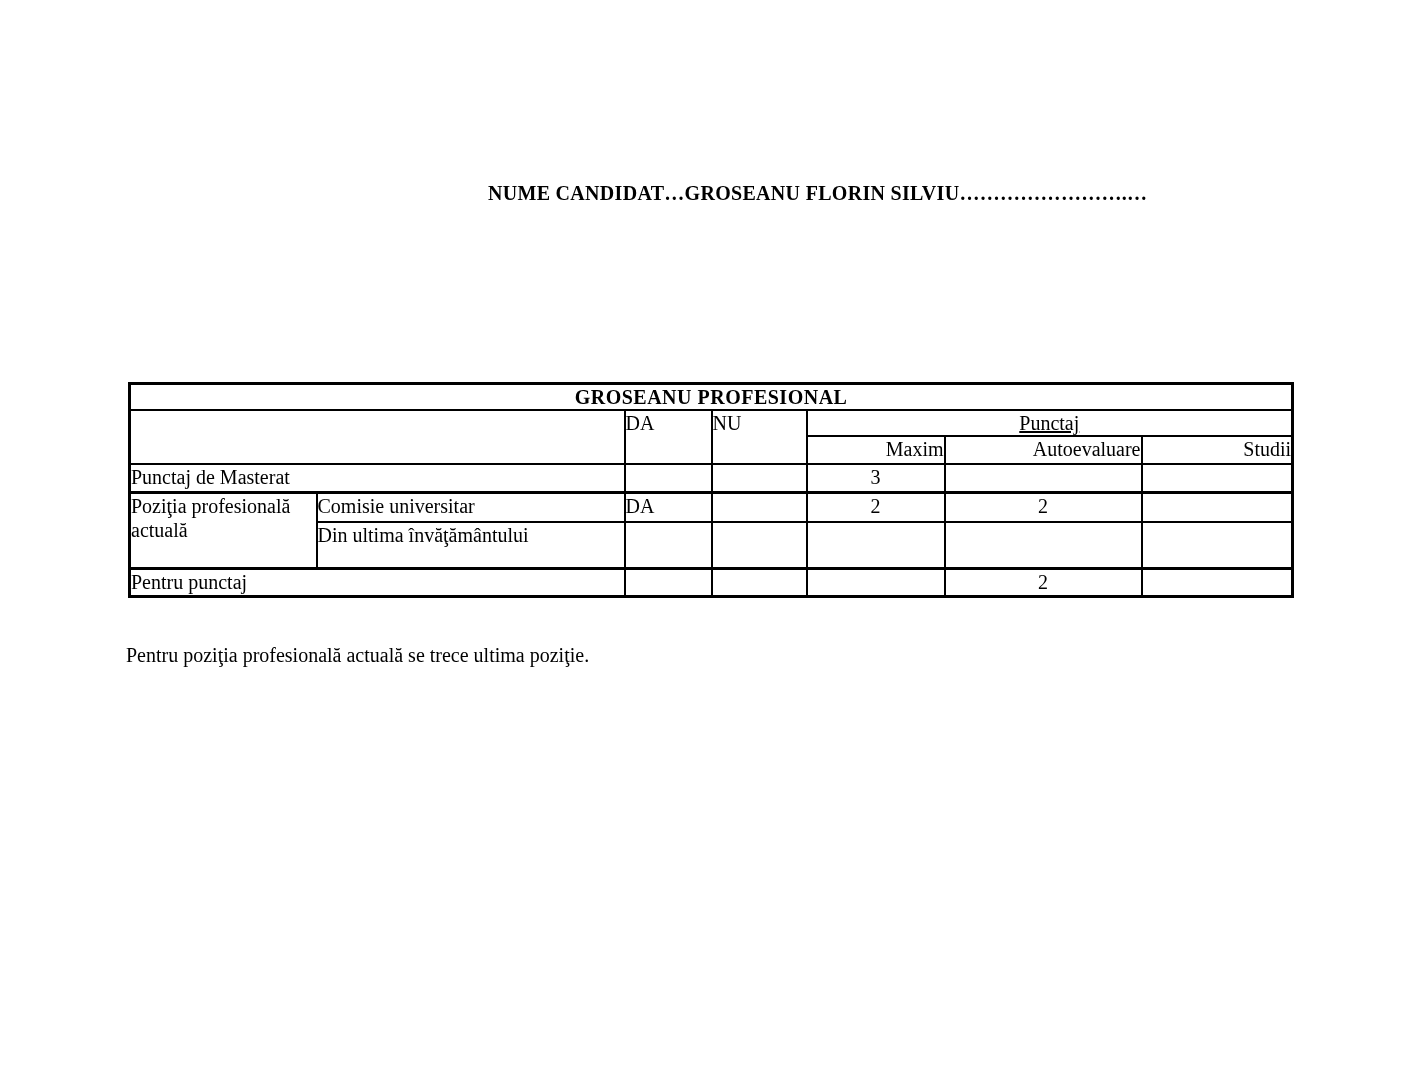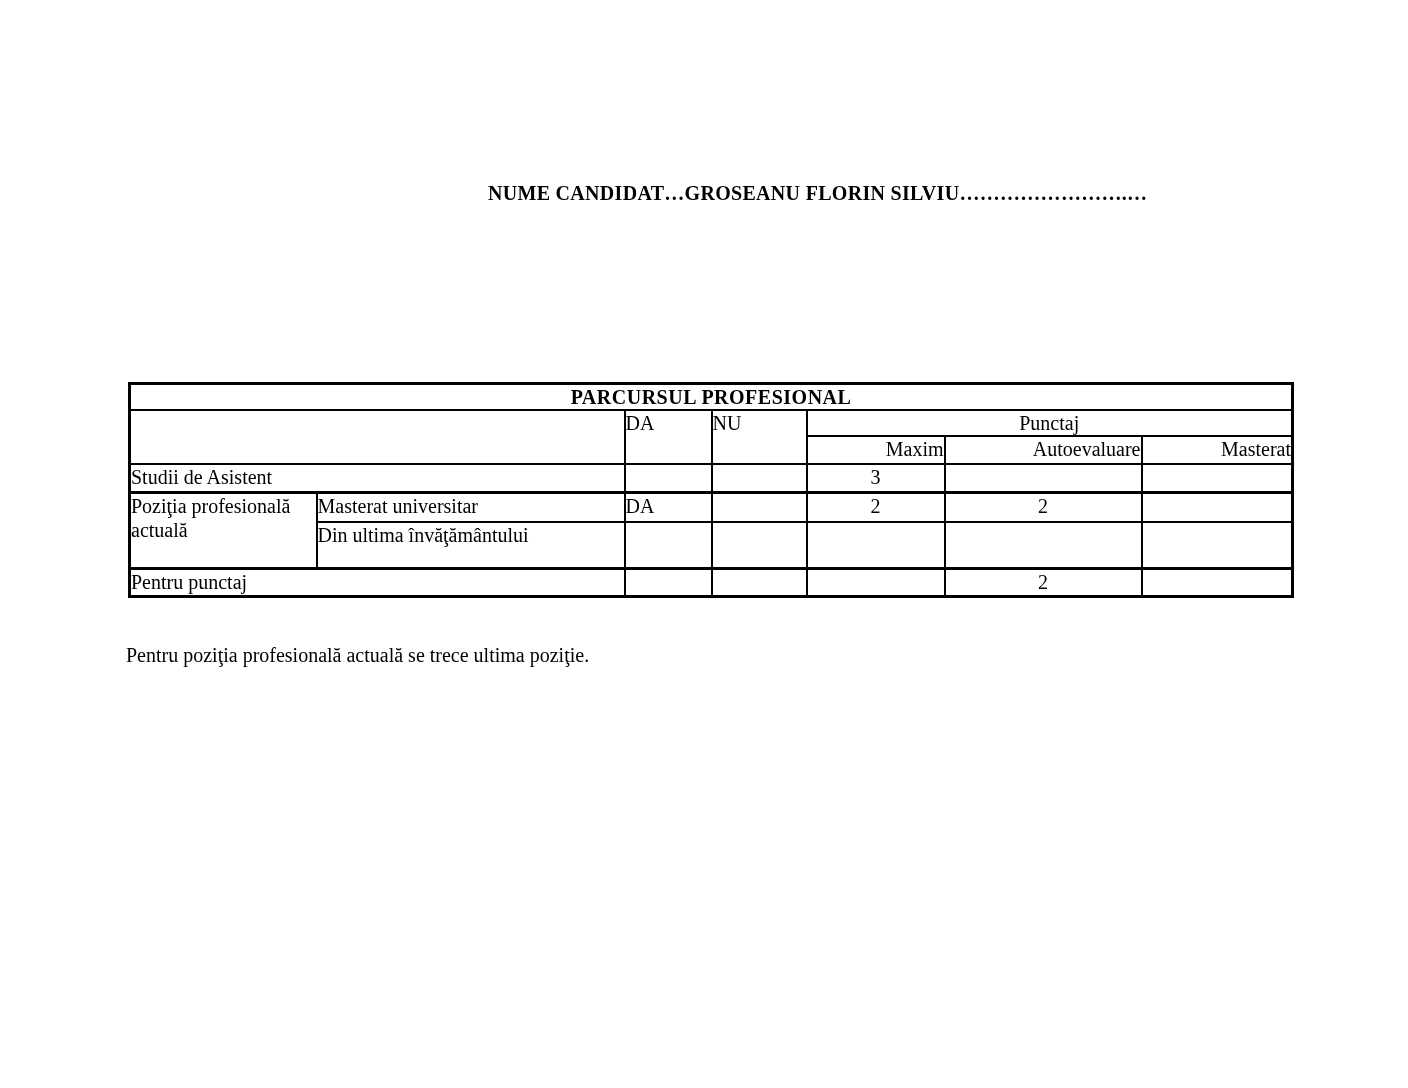--- a/index.html
+++ b/index.html
@@ -69,20 +69,21 @@
     line-height: 24px;
     letter-spacing: 0.5px;
     padding-top: 1px;
   }
   td.yn-head {
     padding: 2px 0 0 8px;
   }
   td.punctaj-head {
     text-align: center;
     padding-top: 1px;
+    text-decoration: underline;
   }
   td.sub-head {
     text-align: right;
     padding-top: 3px;
   }
   td.label {
     padding: 2px 4px 0 7px;
   }
   td.sub-label {
     padding: 2px 4px 0 16px;
@@ -128,44 +129,44 @@
       <col style="width:187px">
       <col style="width:308px">
       <col style="width:87px">
       <col style="width:95px">
       <col style="width:138px">
       <col style="width:197px">
       <col style="width:151px">
     </colgroup>
     <tbody>
       <tr class="r-caption">
-        <td colspan="7" class="caption">PARCURSUL PROFESIONAL</td>
+        <td colspan="7" class="caption">GROSEANU PROFESIONAL</td>
       </tr>
       <tr class="r-head1">
         <td colspan="2" rowspan="2"></td>
         <td rowspan="2" class="yn-head">DA</td>
         <td rowspan="2" class="yn-head">NU</td>
         <td colspan="3" class="punctaj-head">Punctaj</td>
       </tr>
       <tr class="r-head2">
         <td class="sub-head">Maxim</td>
         <td class="sub-head">Autoevaluare</td>
-        <td class="sub-head">Masterat</td>
+        <td class="sub-head">Studii</td>
       </tr>
       <tr class="r-masterat">
-        <td colspan="2" class="label">Studii de Asistent</td>
+        <td colspan="2" class="label">Punctaj de Masterat</td>
         <td class="val"></td>
         <td class="val"></td>
         <td class="val">3</td>
         <td class="val"></td>
         <td class="val"></td>
       </tr>
       <tr class="r-opt1 thick-top">
         <td rowspan="2" class="label">Poziţia profesională actuală</td>
-        <td class="sub-label">Masterat universitar</td>
+        <td class="sub-label">Comisie universitar</td>
         <td class="da-big">DA</td>
         <td class="val"></td>
         <td class="val">2</td>
         <td class="val-big">2</td>
         <td class="val"></td>
       </tr>
       <tr class="r-opt2">
         <td class="sub-label">Din ultima învăţământului</td>
         <td class="val"></td>
         <td class="val"></td>

